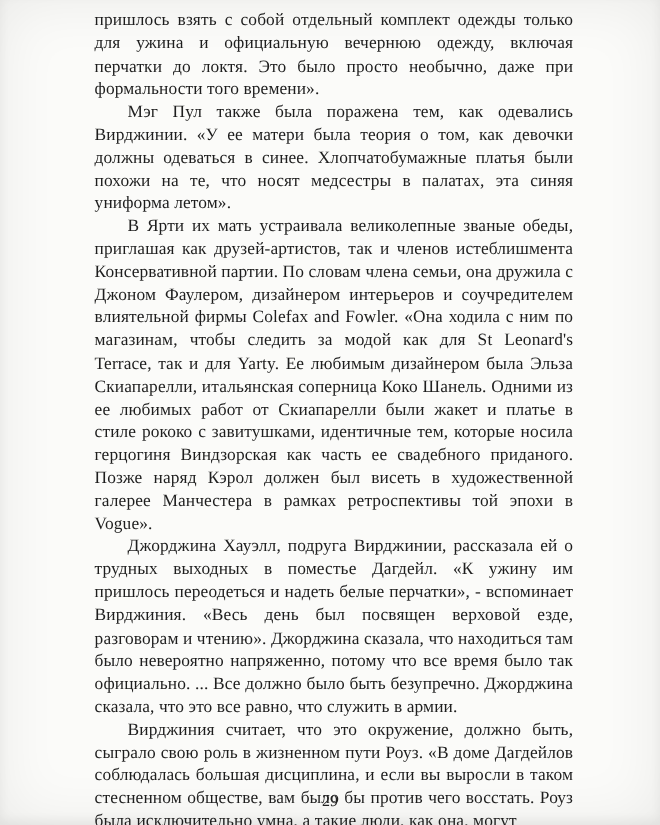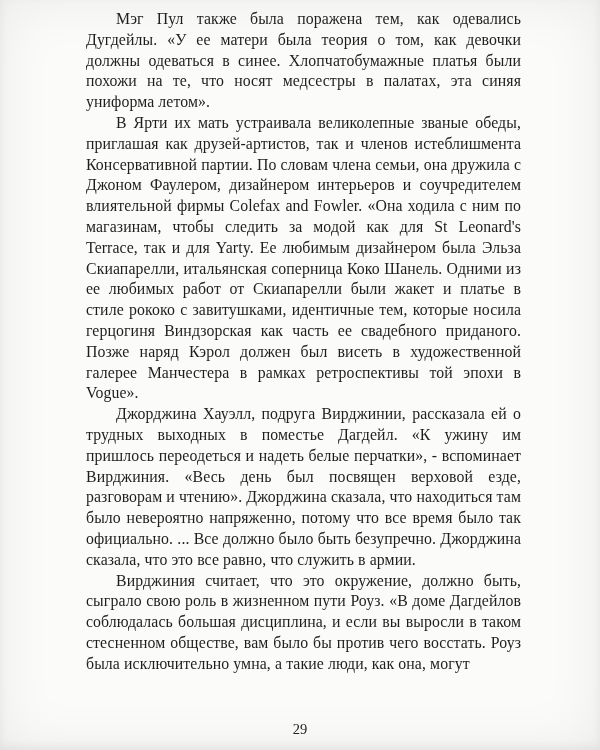--- a/index.html
+++ b/index.html
@@ -45,19 +45,20 @@
       font-size: 14.5px;
       color: #222;
       font-family: Liberation Serif, serif;
     }
   </style>
 </head>
 <body>
 
 <div class="page">
   <div class="text-block">
-    <p class="indent">Мэг Пул также была поражена тем, как одевались Дугдейлы. «У ее матери была теория о том, как девочки должны одеваться в синее. Хлопчатобумажные платья были похожи на те, что носят медсестры в палатах, эта синяя униформа летом».</p>
+    <p>пришлось взять с собой отдельный комплект одежды только для ужина и официальную вечернюю одежду, включая перчатки до локтя. Это было просто необычно, даже при формальности того времени».</p>
+    <p class="indent">Мэг Пул также была поражена тем, как одевались Вирджинии. «У ее матери была теория о том, как девочки должны одеваться в синее. Хлопчатобумажные платья были похожи на те, что носят медсестры в палатах, эта синяя униформа летом».</p>
     <p class="indent">В Ярти их мать устраивала великолепные званые обеды, приглашая как друзей-артистов, так и членов истеблишмента Консервативной партии. По словам члена семьи, она дружила с Джоном Фаулером, дизайнером интерьеров и соучредителем влиятельной фирмы Colefax and Fowler. «Она ходила с ним по магазинам, чтобы следить за модой как для St Leonard's Terrace, так и для Yarty. Ее любимым дизайнером была Эльза Скиапарелли, итальянская соперница Коко Шанель. Одними из ее любимых работ от Скиапарелли были жакет и платье в стиле рококо с завитушками, идентичные тем, которые носила герцогиня Виндзорская как часть ее свадебного приданого. Позже наряд Кэрол должен был висеть в художественной галерее Манчестера в рамках ретроспективы той эпохи в Vogue».</p>
     <p class="indent">Джорджина Хауэлл, подруга Вирджинии, рассказала ей о трудных выходных в поместье Дагдейл. «К ужину им пришлось переодеться и надеть белые перчатки», - вспоминает Вирджиния. «Весь день был посвящен верховой езде, разговорам и чтению». Джорджина сказала, что находиться там было невероятно напряженно, потому что все время было так официально. ... Все должно было быть безупречно. Джорджина сказала, что это все равно, что служить в армии.</p>
     <p class="indent">Вирджиния считает, что это окружение, должно быть, сыграло свою роль в жизненном пути Роуз. «В доме Дагдейлов соблюдалась большая дисциплина, и если вы выросли в таком стесненном обществе, вам было бы против чего восстать. Роуз была исключительно умна, а такие люди, как она, могут</p>
   </div>
   <div class="page-number">29</div>
 </div>
 
 </body></html>

